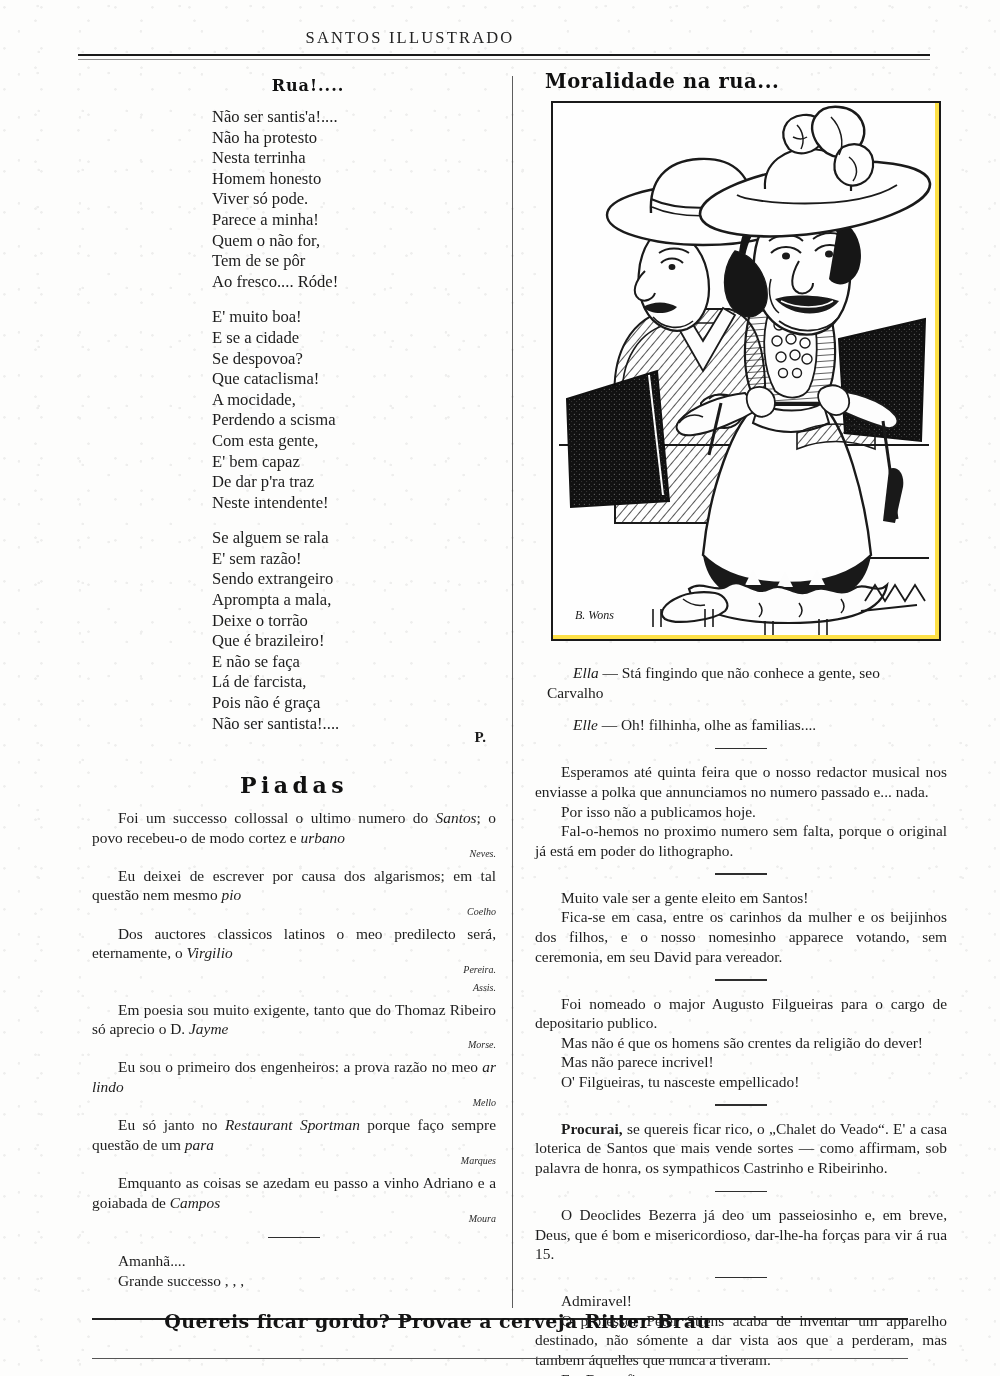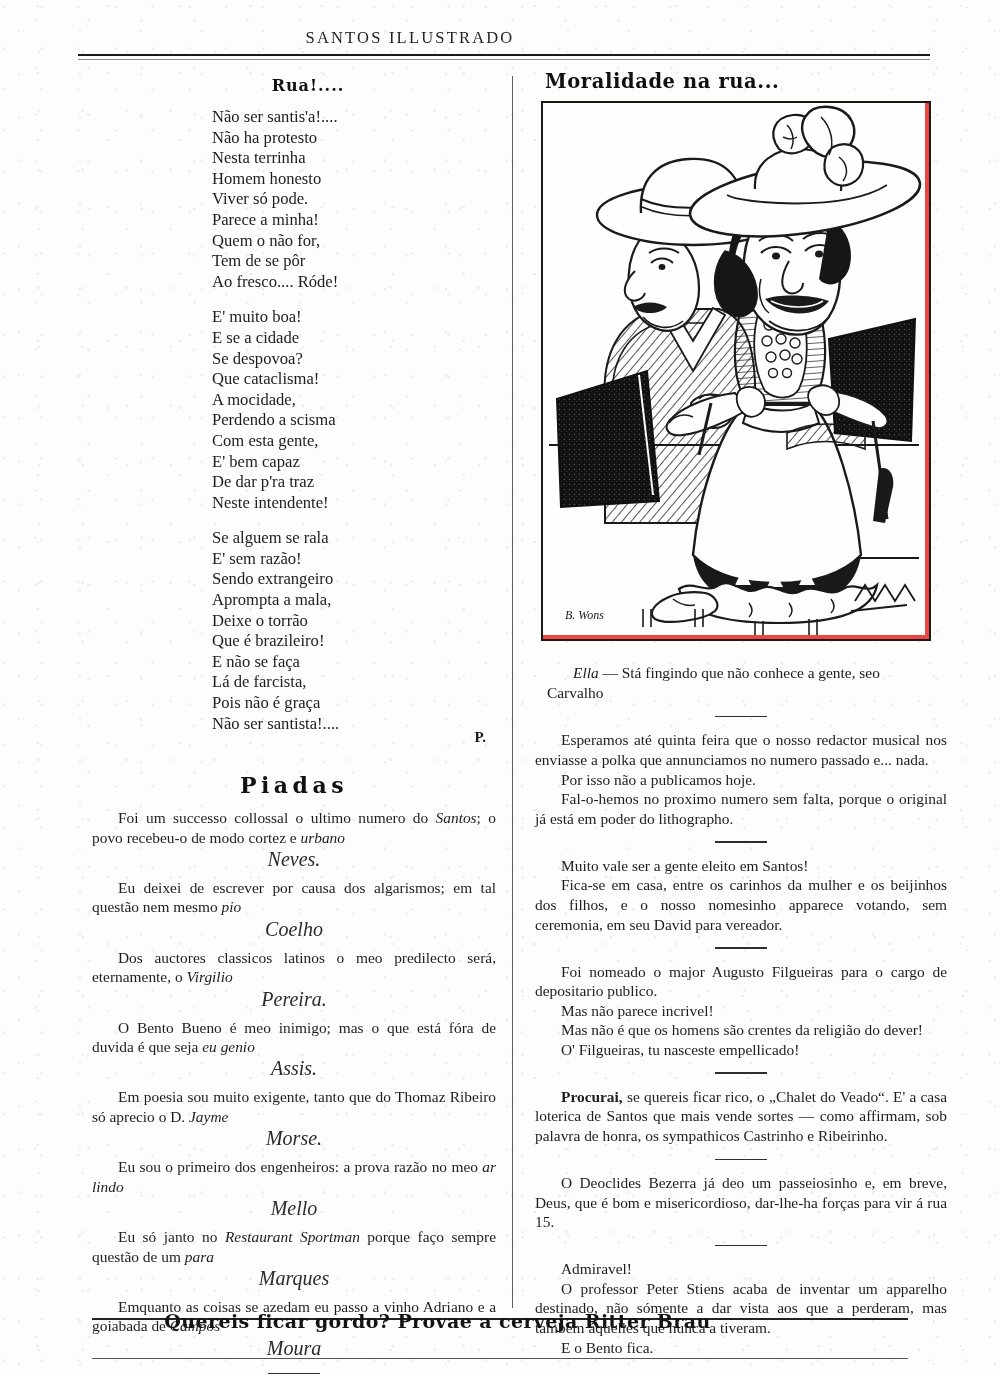--- a/index.html
+++ b/index.html
@@ -131,23 +131,23 @@
   .joke {
     font-size: 15.4px;
     line-height: 19.4px;
     text-align: justify;
     text-indent: 26px;
     margin: 0 0 1px 0;
     color: #1d1d1d;
   }
   .joke em { font-style: italic; }
   .joke-author {
-    text-align: center;
+    text-align: right;
     font-style: italic;
-    font-size: 20px;
+    font-size: 10px;
     margin: 0 0 7px 0;
     color: #2a2a2a;
   }
   .dash-sep {
     width: 52px;
     height: 1.4px;
     background: #2e2e2e;
     margin: 13px auto 13px auto;
   }
   .para {
@@ -166,22 +166,22 @@
     font-size: 19.5px;
     letter-spacing: .6px;
     margin: 0 0 8px 10px;
     color: #101010;
   }
   #cartoon-frame {
     position: relative;
     width: 386px;
     height: 536px;
     border: 2.4px solid #1a1a1a;
-    background: #ef4444;
-    margin-left: 6px;
+    background: #fde047;
+    margin-left: 16px;
     overflow: hidden;
   }
   #cartoon-frame svg { display: block; }
   .cap-line {
     font-size: 15.4px;
     line-height: 20px;
     margin: 12px;
     text-indent: 26px;
   }
   .cap-line em { font-style: italic; }
@@ -280,21 +280,20 @@
 
     <p class="joke"><span>Foi um successo collossal o ultimo numero do </span><em>Santos</em><span>; o povo recebeu-o de modo cortez e </span><em>urbano</em></p>
     <p class="joke-author">Neves.</p>
 
     <p class="joke"><span>Eu deixei de escrever por causa dos algarismos; em tal questão nem mesmo </span><em>pio</em></p>
     <p class="joke-author">Coelho</p>
 
     <p class="joke"><span>Dos auctores classicos latinos o meo predilecto será, eternamente, o </span><em>Virgilio</em></p>
     <p class="joke-author">Pereira.</p>
 
-    <p class="joke"><span>O Bento Bueno é meo inimigo; mas o que está fóra de duvida é que seja </span><em>eu genio</em></p>
     <p class="joke-author">Assis.</p>
 
     <p class="joke"><span>Em poesia sou muito exigente, tanto que do Thomaz Ribeiro só aprecio o D. </span><em>Jayme</em></p>
     <p class="joke-author">Morse.</p>
 
     <p class="joke"><span>Eu sou o primeiro dos engenheiros: a prova razão no meo </span><em>ar lindo</em></p>
     <p class="joke-author">Mello</p>
 
     <p class="joke"><span>Eu só janto no </span><em>Restaurant Sportman</em><span> porque faço sempre questão de um </span><em>para</em></p>
     <p class="joke-author">Marques</p>
@@ -487,37 +486,38 @@
           <line x1="308" y1="508" x2="364" y2="502"></line>
         </g>
 
         <text x="22" y="516" font-family="Liberation Serif, serif" font-style="italic" font-size="12" fill="#1a1a1a">B. Wons</text>
       </svg>
     </div>
 
     <div style="height:10px"></div>
 
     <p class="cap-line"><em>Ella</em><span> — Stá fingindo que não conhece a gente, seo Carvalho</span></p>
+    <p class="cap-line"><em>Elle</em><span> — Oh! filhinha, olhe as familias....</span></p>
 
     <div class="dash-sep"></div>
 
     <p class="para">Esperamos até quinta feira que o nosso redactor musical nos enviasse a polka que annunciamos no numero passado e... nada.</p>
     <p class="para">Por isso não a publicamos hoje.</p>
     <p class="para">Fal-o-hemos no proximo numero sem falta, porque o original já está em poder do lithographo.</p>
 
     <div class="dash-sep"></div>
 
     <p class="para">Muito vale ser a gente eleito em Santos!</p>
     <p class="para">Fica-se em casa, entre os carinhos da mulher e os beijinhos dos filhos, e o nosso nomesinho apparece votando, sem ceremonia, em seu David para vereador.</p>
 
     <div class="dash-sep"></div>
 
     <p class="para">Foi nomeado o major Augusto Filgueiras para o cargo de depositario publico.</p>
+    <p class="para">Mas não é que os homens são crentes da religião do dever!</p>
     <p class="para">Mas não parece incrivel!</p>
-    <p class="para">Mas não é que os homens são crentes da religião do dever!</p>
     <p class="para">O' Filgueiras, tu nasceste empellicado!</p>
 
     <div class="dash-sep"></div>
 
     <p class="para"><span class="strong">Procurai,</span><span> se quereis ficar rico, o „Chalet do Veado“. E' a casa loterica de Santos que mais vende sortes — como affirmam, sob palavra de honra, os sympathicos Castrinho e Ribeirinho.</span></p>
 
     <div class="dash-sep"></div>
 
     <p class="para">O Deoclides Bezerra já deo um passeiosinho e, em breve, Deus, que é bom e misericordioso, dar-lhe-ha forças para vir á rua 15.</p>
 

